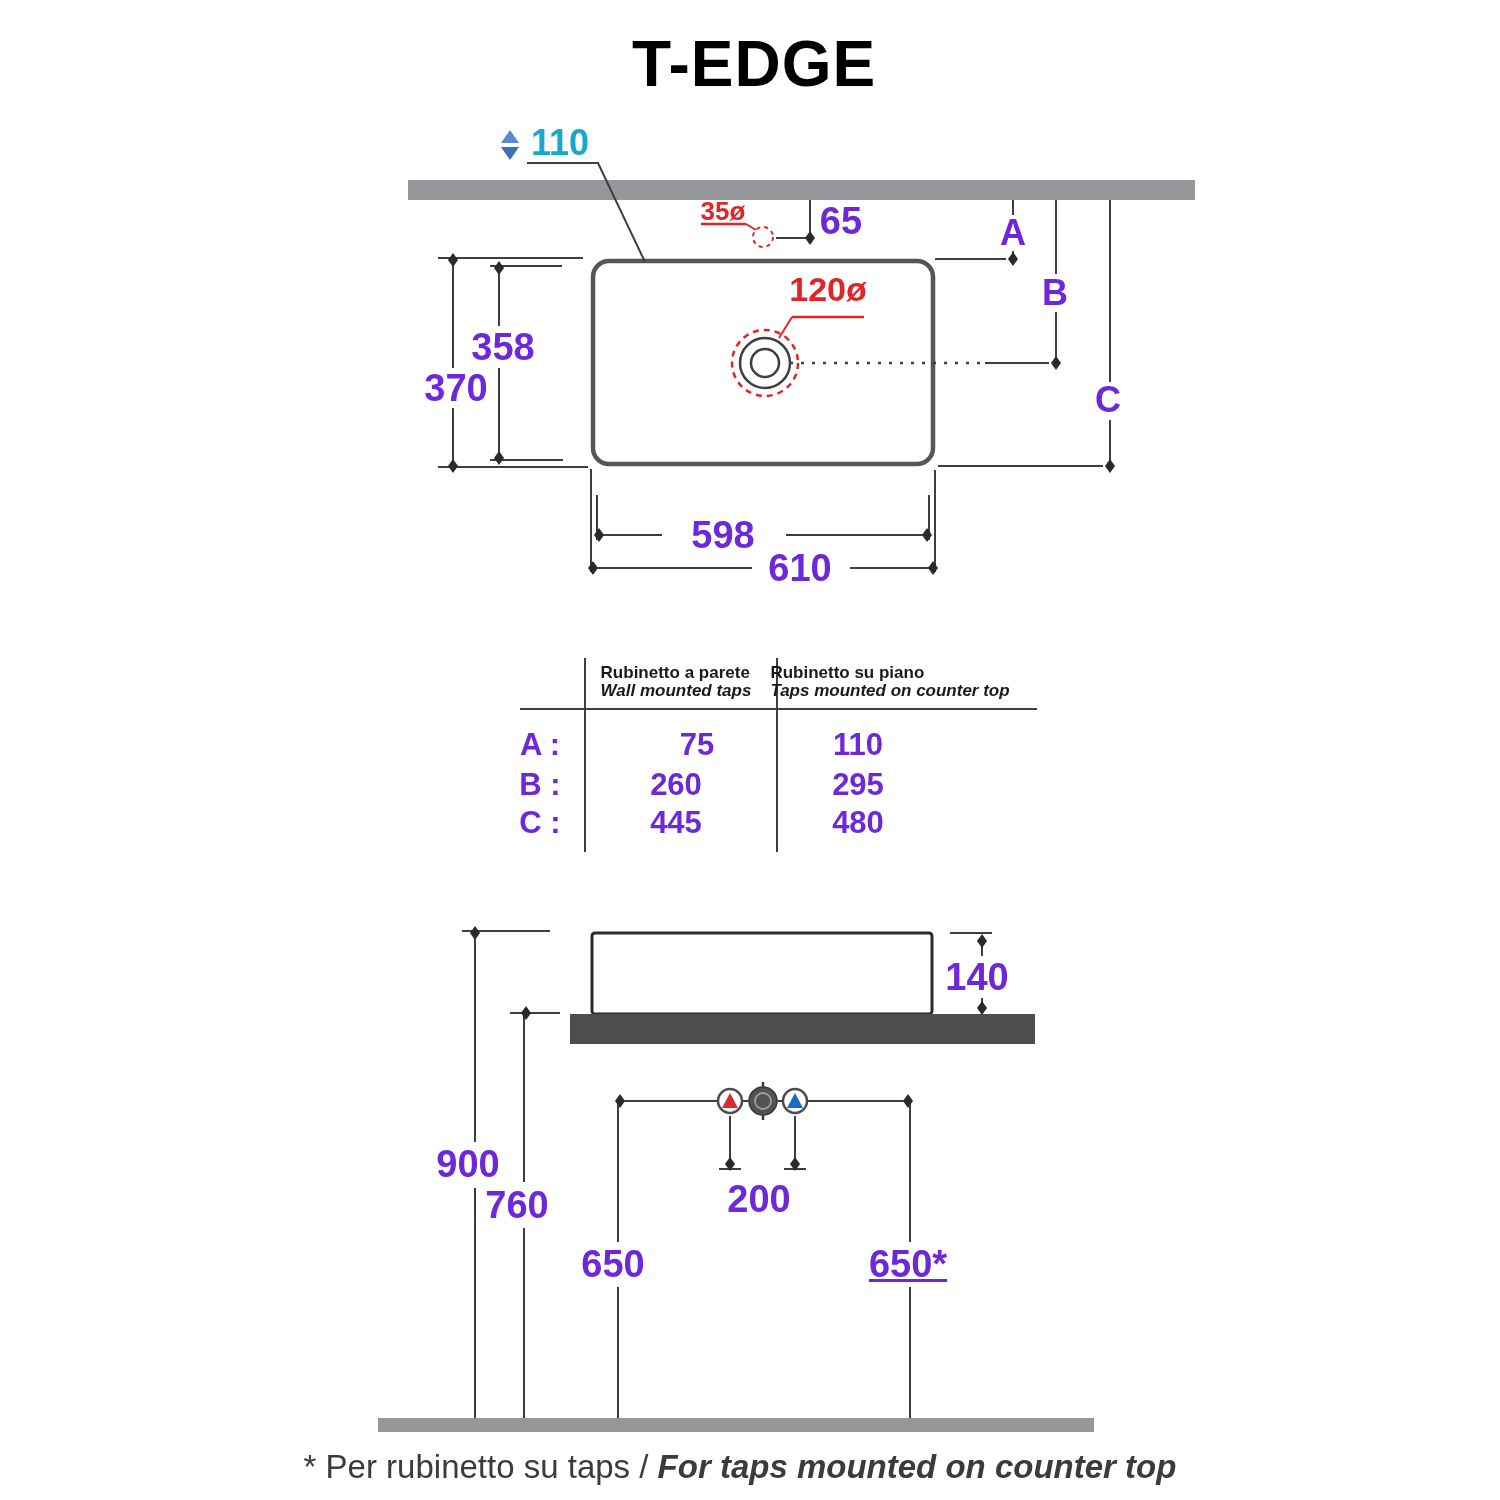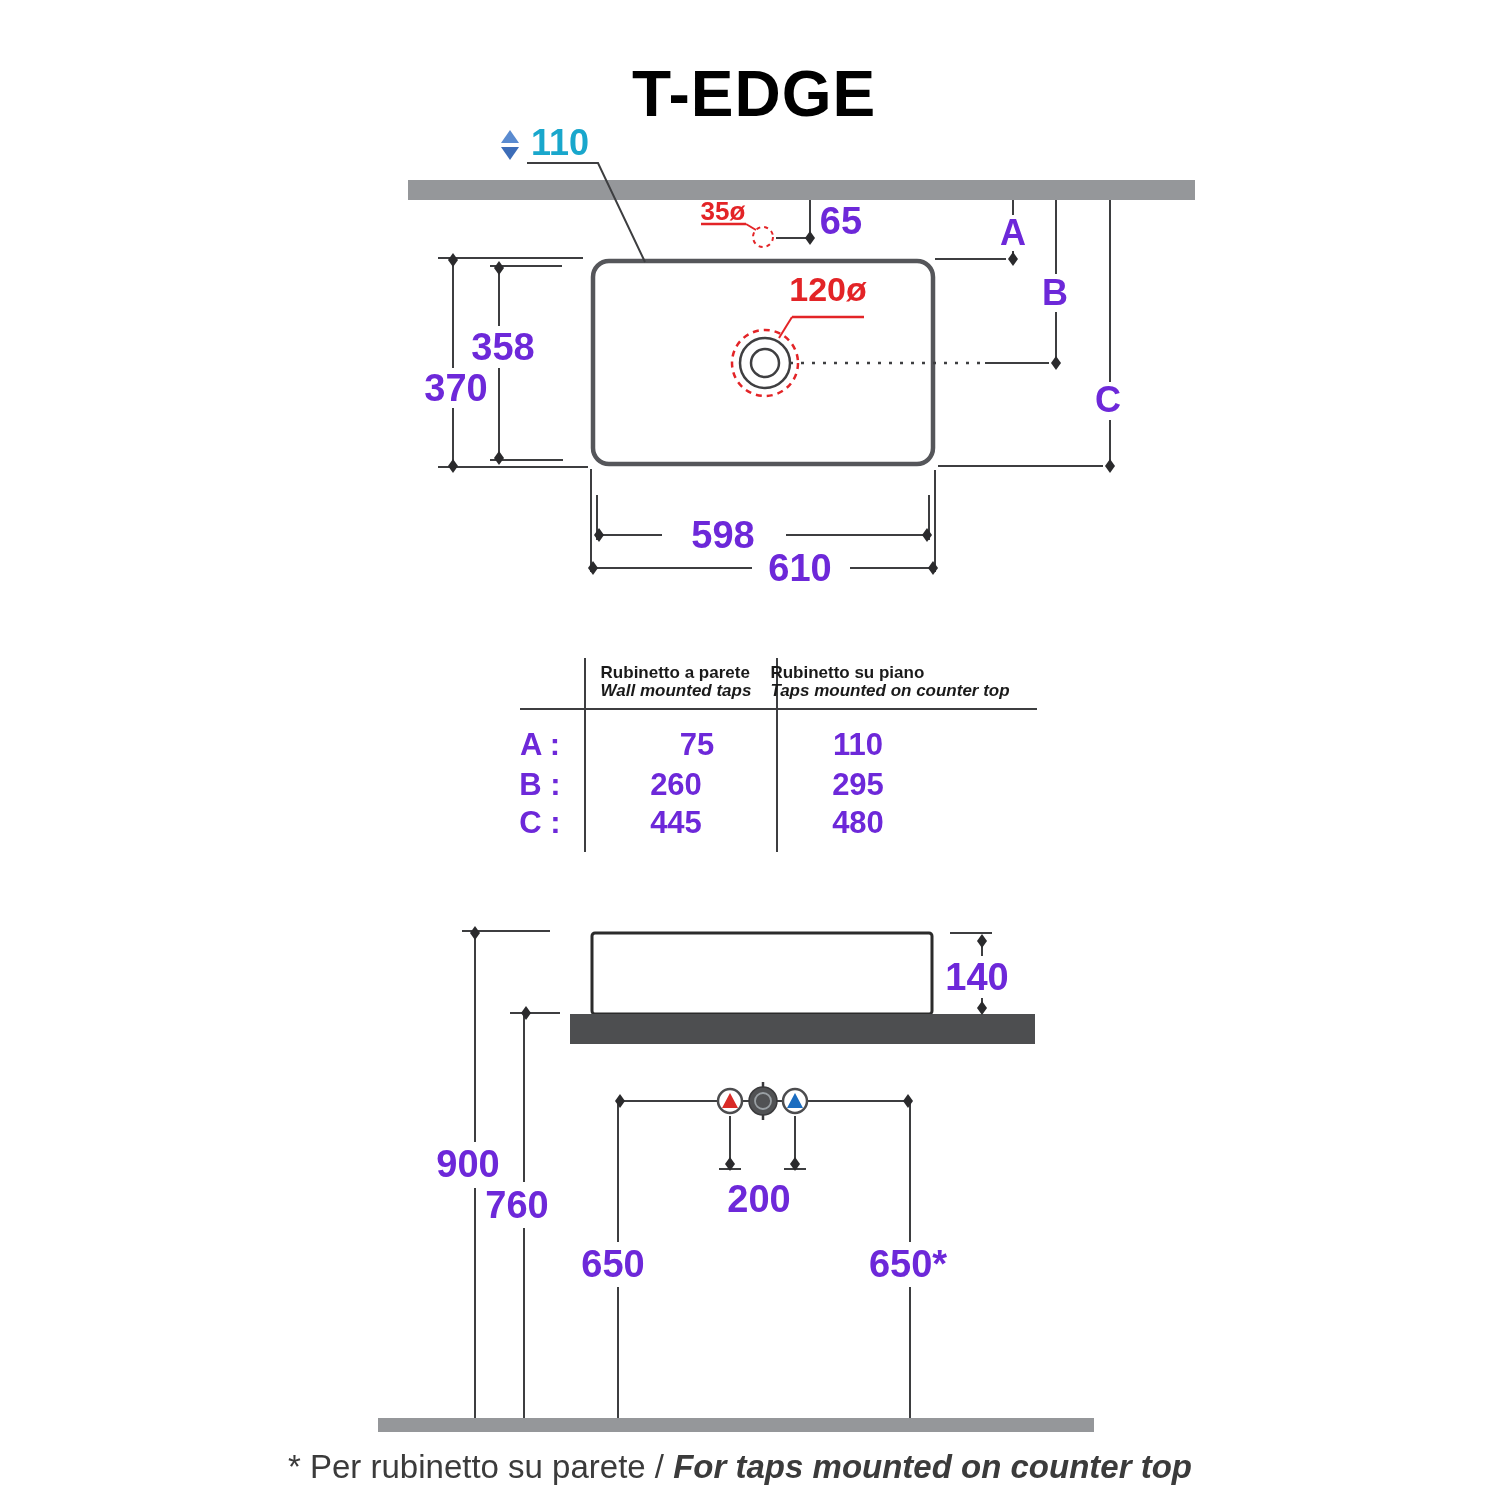--- a/index.html
+++ b/index.html
@@ -3,21 +3,21 @@
 <meta charset="utf-8">
 <style>
   html,body{margin:0;padding:0;background:#ffffff;}
   #canvas{position:relative;width:1500px;height:1500px;background:#ffffff;overflow:hidden;
           font-family:"Liberation Sans", sans-serif;}
   #drawing{position:absolute;left:0;top:0;}
   .lbl{position:absolute;transform:translate(-50%,-50%);white-space:nowrap;
        color:#6d28d9;font-weight:bold;line-height:1;}
   .dim{font-size:38px;background:#ffffff;padding:0 4px;}
   .abc{font-size:36px;background:#ffffff;padding:0 3px;}
-  .title{font-size:64px;letter-spacing:1px;color:#000;margin-top:30px;}
+  .title{font-size:64px;letter-spacing:1px;color:#000;}
   .cyan{color:#19a7cc;font-size:36px;}
   .red-sm{color:#e32427;font-size:26px;}
   .red-lg{color:#e32427;font-size:34px;}
   .tbl-head{font-size:17px;line-height:1.08;text-align:left;color:#1a1a1a;}
   .tbl-head .en{font-style:italic;display:block;}
   .tbl-val{font-size:31px;background:#fff;}
   .rowlab{font-size:31px;}
   .foot{position:absolute;left:250px;width:980px;top:1448px;text-align:center;
         font-size:33px;color:#3b3b3b;white-space:nowrap;}
   .foot .it{font-weight:500;}
@@ -230,19 +230,19 @@
 
   <div class="lbl rowlab" style="left:540px;top:822px;">C :</div>
   <div class="lbl tbl-val" style="left:676px;top:822px;">445</div>
   <div class="lbl tbl-val" style="left:858px;top:822px;">480</div>
 
   <div class="lbl dim" style="left:977px;top:977px;">140</div>
   <div class="lbl dim" style="left:468px;top:1164px;">900</div>
   <div class="lbl dim" style="left:517px;top:1205px;">760</div>
   <div class="lbl dim" style="left:759px;top:1199px;">200</div>
   <div class="lbl dim" style="left:613px;top:1264px;">650</div>
-  <div class="lbl dim" style="left:908px;top:1264px;">650*</div>
+  <div class="lbl dim" style="left:908px;top:1264px;text-decoration:underline;">650*</div>
 
   <div class="foot">
-    <span class="it">* Per rubinetto su parete / </span><span class="en">For taps mounted on counter top</span>
+    <span class="it">* Per rubinetto su taps / </span><span class="en">For taps mounted on counter top</span>
   </div>
 
 </div>
 
 </body></html>

